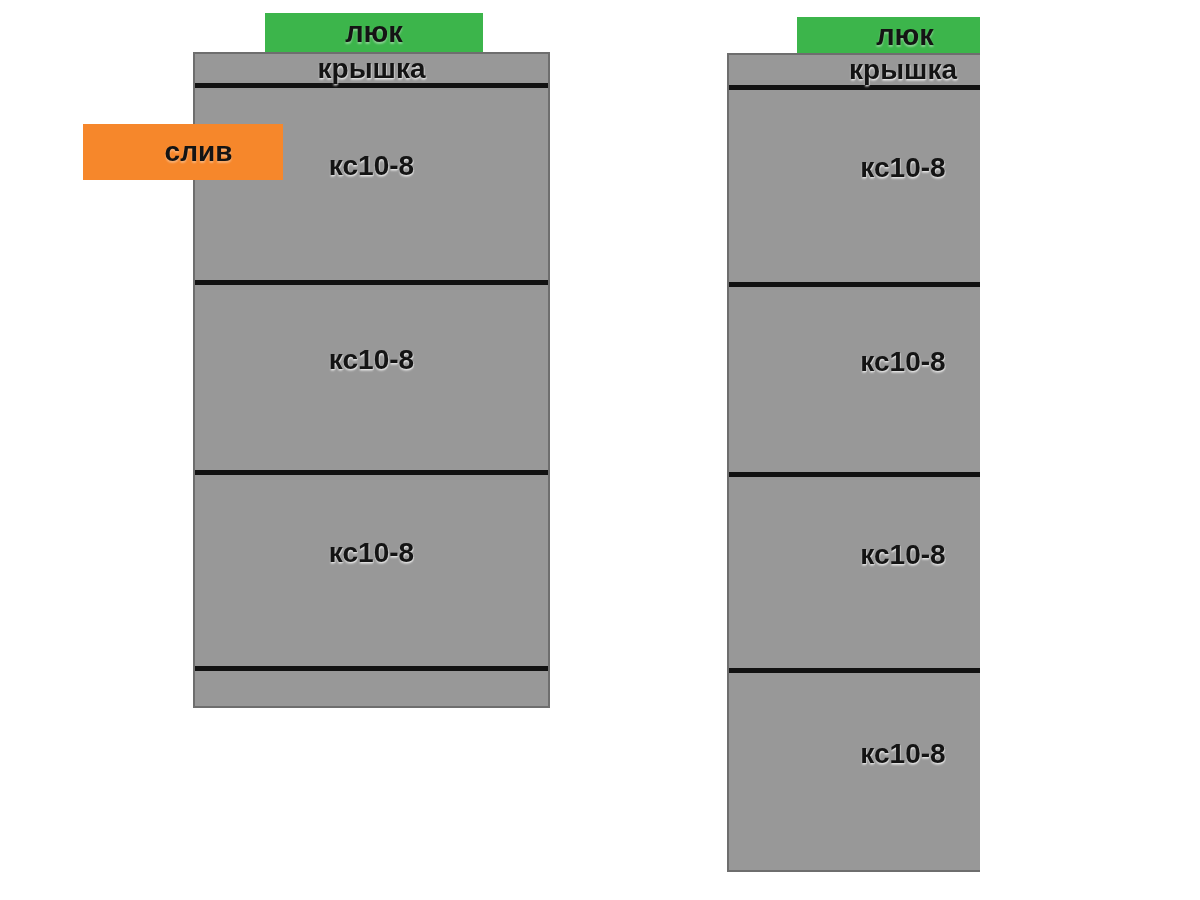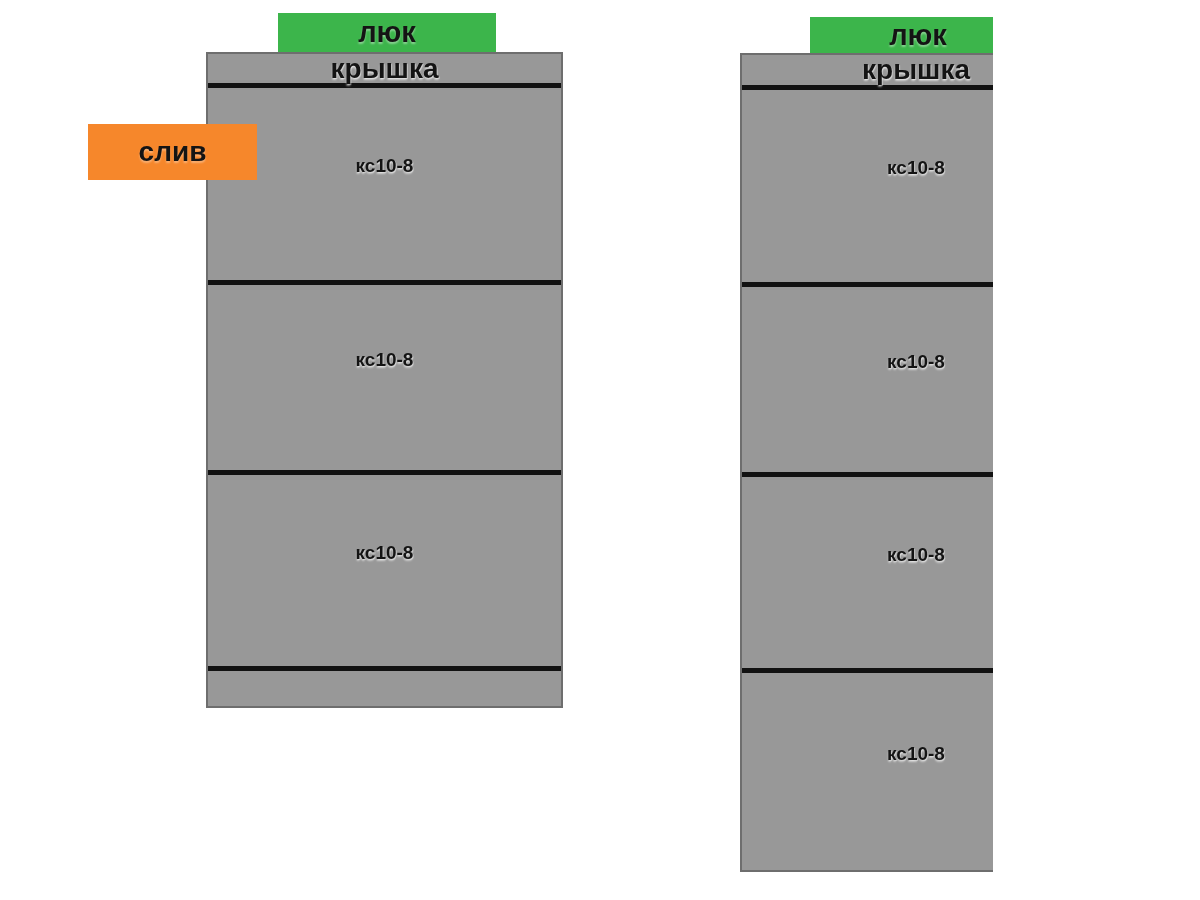--- a/index.html
+++ b/index.html
@@ -7,21 +7,20 @@
     padding: 0;
     background: #ffffff;
     font-family: "Liberation Sans", sans-serif;
   }
   .stage {
     position: relative;
     width: 980px;
     height: 900px;
     background: var(--background, #fff);
     overflow: hidden;
-    margin-left: 13px;
   }
   
   .tank {
     position: absolute;
     box-sizing: border-box;
     background: var(--tank-fill, #989898);
     border: 2px solid var(--tank-border, #6e6e6e);
     display: flex;
     flex-direction: column;
     z-index: 2;
@@ -41,21 +40,21 @@
   .tank-left  .ring1 { height: 197px; }
   .tank-left  .ring2 { height: 190px; }
   .tank-left  .ring3 { height: 196px; }
   .tank-right .ring1 { height: 197px; }
   .tank-right .ring2 { height: 190px; }
   .tank-right .ring3 { height: 196px; }
   .fill { flex: 1; }
 
   .txt {
     font-weight: 700;
-    font-size: 19px;
+    font-size: 28px;
     color: var(--text, #141414);
     text-shadow: 0 2px 2px rgba(255,255,255,0.55), 1px 1px 0 rgba(255,255,255,0.35);
     white-space: nowrap;
   }
   .cover .txt { font-size: 28px; }
   .ring .txt  { position: relative; top: -18px; }
   .bottomrow .txt { font-size: 28px; }
 
   
   .hatch {
@@ -79,21 +78,21 @@
     background: var(--pipe-orange, #f6872b);
     display: flex;
     align-items: center;
     justify-content: center;
     font-weight: 700;
     font-size: 28px;
     color: var(--text, #141414);
     text-shadow: 0 2px 2px rgba(255,255,255,0.35);
     z-index: 4;
   }
-  .pipe-drain    { left: 75px;  top: 124px; width: 169px; height: 56px; }
+  .pipe-drain    { left: 83px;  top: 124px; width: 169px; height: 56px; padding-left: 31px; }
   .pipe-overflow { left: 490px; top: 141px; width: 298px; height: 56px; }
 </style>
 </head>
 <body>
 
 <div class="stage">
 
   <div class="hatch hatch-left">люк</div>
   <div class="hatch hatch-right">люк</div>
 

